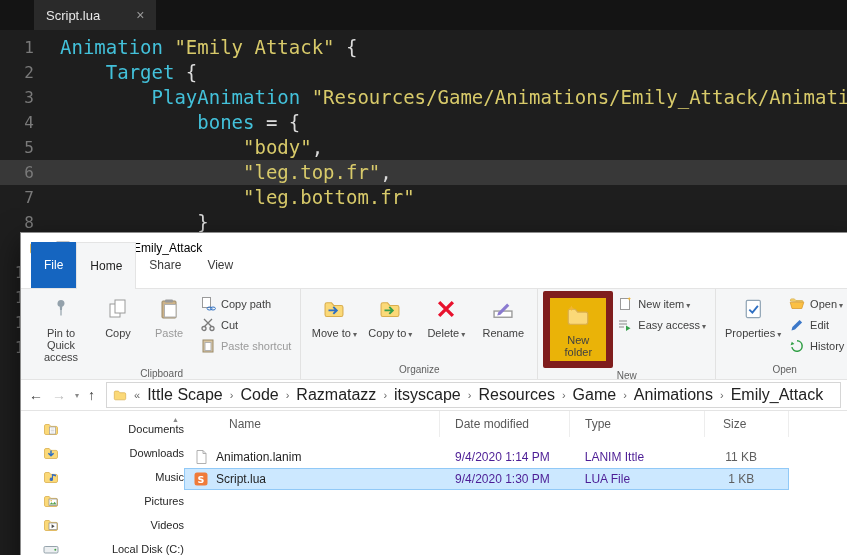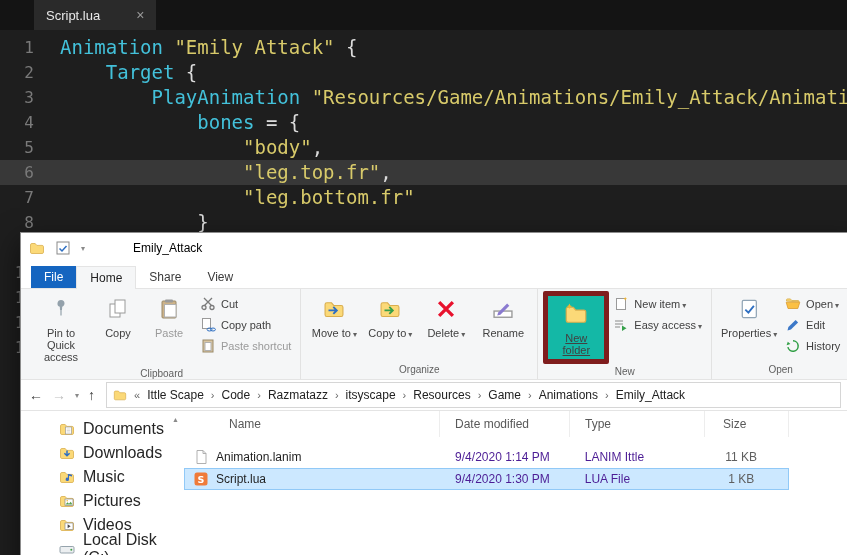--- a/index.html
+++ b/index.html
@@ -18,48 +18,48 @@
   .kw{color:#43c1da;}
   .str{color:#d8ca6a;}
   .pn{color:#dcdcdc;}
 
   
   .explorer{position:absolute;left:20px;top:232px;width:836px;height:345px;background:#fff;border:1px solid #8d8d8d;box-shadow:0 10px 28px rgba(0,0,0,.55);color:#1f1f1f;font-size:12px;}
   .titlebar{height:30px;display:flex;align-items:center;padding:0 8px;gap:10px;background:#fff;}
   .win-title{margin-left:38px;font-size:12px;color:#000;}
 
   .ribbon-tabs{height:25px;display:flex;align-items:flex-end;background:#fff;padding-left:10px;}
-  .rtab{padding:4px 13px;font-size:12px;color:#3b3b3b;}
+  .rtab{padding:16px 13px;font-size:12px;color:#3b3b3b;}
   .rtab.file{background:#1565c0;color:#fff;}
   .rtab.active{background:#f5f6f7;border:1px solid #e4e4e4;border-bottom:none;margin-bottom:-1px;position:relative;z-index:2;color:#1f1f1f;}
 
   .ribbon{height:92px;background:#f5f6f7;border-top:1px solid #e4e4e4;border-bottom:1px solid #e4e4e4;display:flex;align-items:stretch;padding-left:2px;box-sizing:border-box;}
   .rgroup{display:flex;flex-direction:column;border-right:1px solid #e2e2e2;padding:2px 5px 0 5px;}
   .rgroup-body{flex:1;display:flex;align-items:stretch;}
   .rgroup-name{height:17px;line-height:15px;text-align:center;font-size:10px;color:#5f5f5f;}
   .bigbtn{display:flex;flex-direction:column;align-items:center;justify-content:flex-start;padding:3px 4px;border-radius:2px;text-align:center;font-size:11px;line-height:12px;color:#414141;}
   .bigbtn .bicon{height:30px;display:flex;align-items:center;justify-content:center;margin-bottom:3px;}
-  .bigbtn.newfolder{background:#14b8a6;border:5px solid #7f1d1d;text-decoration:underline;}
+  .bigbtn.newfolder{background:#eab308;border:7px solid #7f1d1d;}
   .smcol{display:flex;flex-direction:column;justify-content:flex-start;padding-top:2px;}
   .smbtn{display:flex;align-items:center;gap:5px;height:21px;padding:0 4px;font-size:11px;color:#414141;white-space:nowrap;}
   .dim{color:#9a9a9a;}
   .dd{font-size:8px;color:#5f5f5f;margin-left:2px;}
   .w58{width:58px;}.w40{width:40px;}.w46{width:46px;}.w48{width:48px;}.w50{width:50px;}.w56{width:56px;}
 
   .addressbar{height:31px;display:flex;align-items:center;background:#fff;border-bottom:1px solid #e4e4e4;padding:0 8px;gap:9px;box-sizing:border-box;}
   .nav-glyph{font-size:14px;color:#3a3a3a;}
   .nav-glyph.disabled{color:#bdbdbd;}
   .nav-glyph.small{font-size:8px;color:#8a8a8a;}
   .addr-box{flex:1;height:24px;border:1px solid #d6d6d6;background:#fff;display:flex;align-items:center;padding:0 6px;gap:6px;margin:0 8px 0 2px;overflow:hidden;white-space:nowrap;}
-  .crumb{font-size:12px;color:#222;}
+  .crumb{font-size:16px;color:#222;}
   .csep{font-size:11px;color:#666;padding:0 1px;}
 
   .ex-body{display:flex;height:166px;}
   .sidenav{width:163px;position:relative;padding-top:6px;box-sizing:border-box;flex:none;}
-  .snav-item{height:24px;display:flex;align-items:center;gap:8px;padding-left:38px;font-size:16px;color:#262626;}
+  .snav-item{height:24px;display:flex;align-items:center;gap:8px;padding-left:22px;font-size:11px;color:#262626;justify-content:space-between;}
   .snav-scroll{position:absolute;top:5px;right:5px;font-size:7px;color:#8a8a8a;}
 
   .filelist{flex:1;}
   .fl-header{display:flex;height:26px;align-items:center;color:#595959;font-size:12px;}
   .fl-hcell{box-sizing:border-box;border-right:1px solid #ededed;height:100%;display:flex;align-items:center;}
   .c-name{width:256px;}
   .c-mod{width:130px;padding-left:15px;}
   .c-type{width:135px;padding-left:15px;}
   .c-size{width:84px;padding-left:18px;}
   .fl-hcell.c-name{padding-left:45px;}
@@ -196,36 +196,36 @@
                   <rect x="7" y="1.5" width="8" height="3" rx="1" fill="#9a9a9a"></rect>
                   <rect x="6.5" y="6.5" width="11.5" height="12.5" fill="#fff" stroke="#b0b0b0"></rect>
                 </svg>
             </span>
             <span class="dim">Paste</span>
           </div>
           <div class="smcol">
             <div class="smbtn">
               <span class="i16">
                 <svg width="16" height="16" viewBox="0 0 16 16">
+                    <rect x="2.5" y="1.5" width="8" height="10" fill="#fff" stroke="#9a9a9a"></rect>
+                    <ellipse cx="9.5" cy="12.5" rx="2.4" ry="1.5" fill="none" stroke="#2e6fc2"></ellipse>
+                    <ellipse cx="13" cy="12.5" rx="2.4" ry="1.5" fill="none" stroke="#2e6fc2"></ellipse>
+                  </svg>
+              </span>
+              <span>Copy path</span>
+            </div>
+            <div class="smbtn">
+              <span class="i16">
+                <svg width="16" height="16" viewBox="0 0 16 16">
                     <path d="M4.5 9.5L12 2M11.5 9.5L4 2" stroke="#7a7a7a" stroke-width="1.3" fill="none"></path>
                     <circle cx="4" cy="11.5" r="2" fill="none" stroke="#7a7a7a" stroke-width="1.3"></circle>
                     <circle cx="12" cy="11.5" r="2" fill="none" stroke="#7a7a7a" stroke-width="1.3"></circle>
                   </svg>
               </span>
               <span>Cut</span>
-            </div>
-            <div class="smbtn">
-              <span class="i16">
-                <svg width="16" height="16" viewBox="0 0 16 16">
-                    <rect x="2.5" y="1.5" width="8" height="10" fill="#fff" stroke="#9a9a9a"></rect>
-                    <ellipse cx="9.5" cy="12.5" rx="2.4" ry="1.5" fill="none" stroke="#2e6fc2"></ellipse>
-                    <ellipse cx="13" cy="12.5" rx="2.4" ry="1.5" fill="none" stroke="#2e6fc2"></ellipse>
-                  </svg>
-              </span>
-              <span>Copy path</span>
             </div>
             <div class="smbtn">
               <span class="i16">
                 <svg width="16" height="16" viewBox="0 0 16 16">
                     <rect x="3" y="2" width="10" height="12" fill="#d9c6a3" stroke="#9a8a6a"></rect>
                     <rect x="5" y="4.5" width="6" height="8" fill="#fff" stroke="#b0b0b0"></rect>
                   </svg>
               </span>
               <span class="dim">Paste shortcut</span>
             </div>

